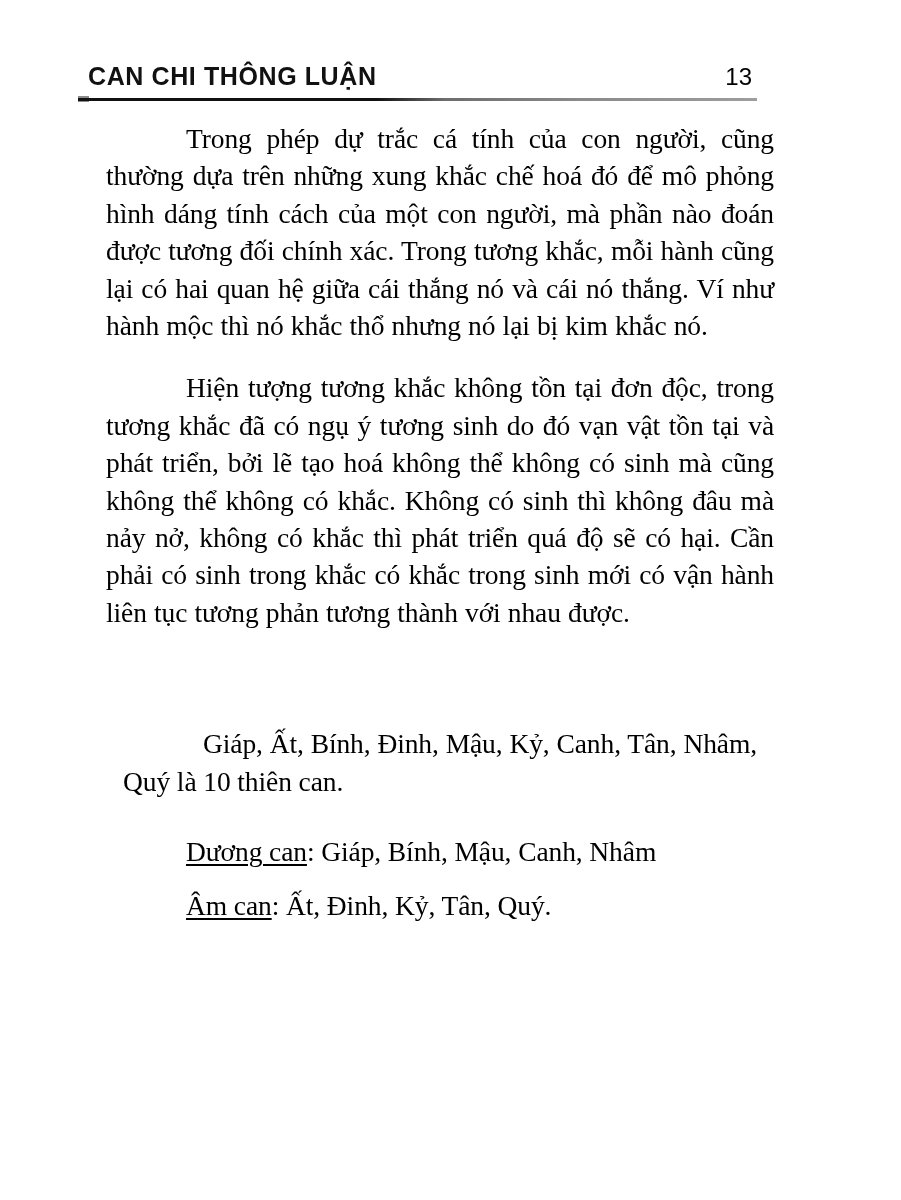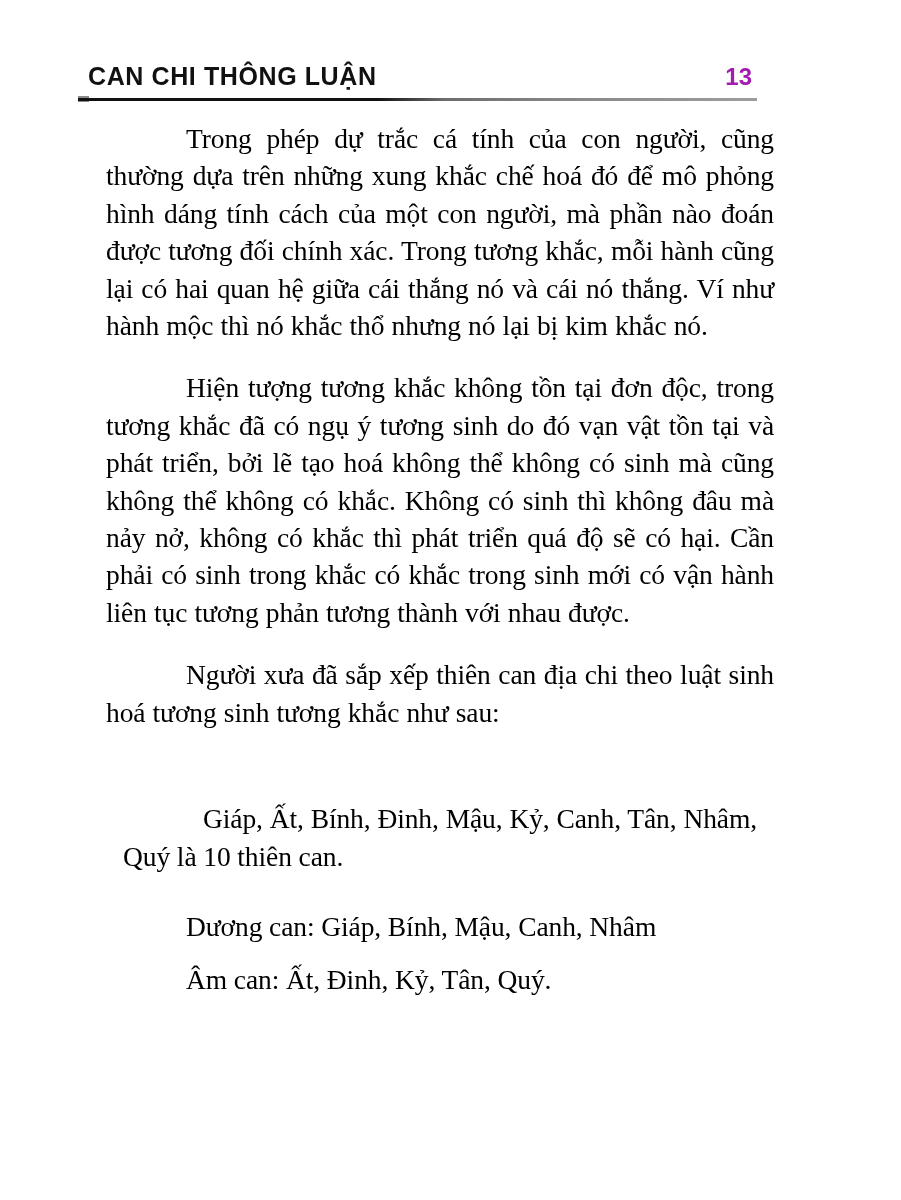--- a/index.html
+++ b/index.html
@@ -43,22 +43,22 @@
     letter-spacing: 0.6px;
     color: #111111;
     white-space: nowrap;
   }
   .header-pageno {
     position: absolute;
     right: 4px;
     top: 1px;
     font-family: "Liberation Sans", "DejaVu Sans", sans-serif;
     font-size: 24px;
-    font-weight: 700;
-    color: #a21caf;
+    font-weight: 400;
+    color: #000000;
   }
   .header-rule {
     position: absolute;
     left: 78px;
     top: 98px;
     width: 679px;
     height: 3px;
     background: linear-gradient(to right,
                 #111111 0%,
                 #111111 44%,
@@ -110,20 +110,21 @@
   }
 
   .labeled-line {
     margin: 0;
     font-size: 27.5px;
     line-height: 37.4px;
     text-indent: 80px;
     letter-spacing: -0.1px;
   }
   .labeled-line .lbl {
+    text-decoration: underline;
     text-underline-offset: 3px;
     text-decoration-thickness: 2px;
     text-align: right;
   }
 
   
   p.stems {
     margin: 17px;
     font-size: 27.5px;
     line-height: 37.4px;
@@ -148,21 +149,20 @@
   <div class="body-block">
 
     <p class="para">Trong phép dự trắc cá tính của con người, cũng thường dựa trên những xung khắc chế hoá đó để mô phỏng hình dáng tính cách của một con người, mà phần nào đoán được tương đối chính xác. Trong tương khắc, mỗi hành cũng lại có hai quan hệ giữa cái thắng nó và cái nó thắng. Ví như hành mộc thì nó khắc thổ nhưng nó lại bị kim khắc nó.</p>
 
     <div class="gap-para"></div>
 
     <p class="para">Hiện tượng tương khắc không tồn tại đơn độc, trong tương khắc đã có ngụ ý tương sinh do đó vạn vật tồn tại và phát triển, bởi lẽ tạo hoá không thể không có sinh mà cũng không thể không có khắc. Không có sinh thì không đâu mà nảy nở, không có khắc thì phát triển quá độ sẽ có hại. Cần phải có sinh trong khắc có khắc trong sinh mới có vận hành liên tục tương phản tương thành với nhau được.</p>
 
     <div class="gap-para"></div>
 
-    <p class="para">Người xưa đã sắp xếp thiên can địa chi theo luật sinh hoá tương sinh tương khắc như sau:</p>
 
     <div class="gap-heading"></div>
 
 
     <div class="gap-heading"></div>
 
     <p class="stems">Giáp, Ất, Bính, Đinh, Mậu, Kỷ, Canh, Tân, Nhâm, Quý là 10 thiên can.</p>
 
     <div class="gap-small"></div>
 

